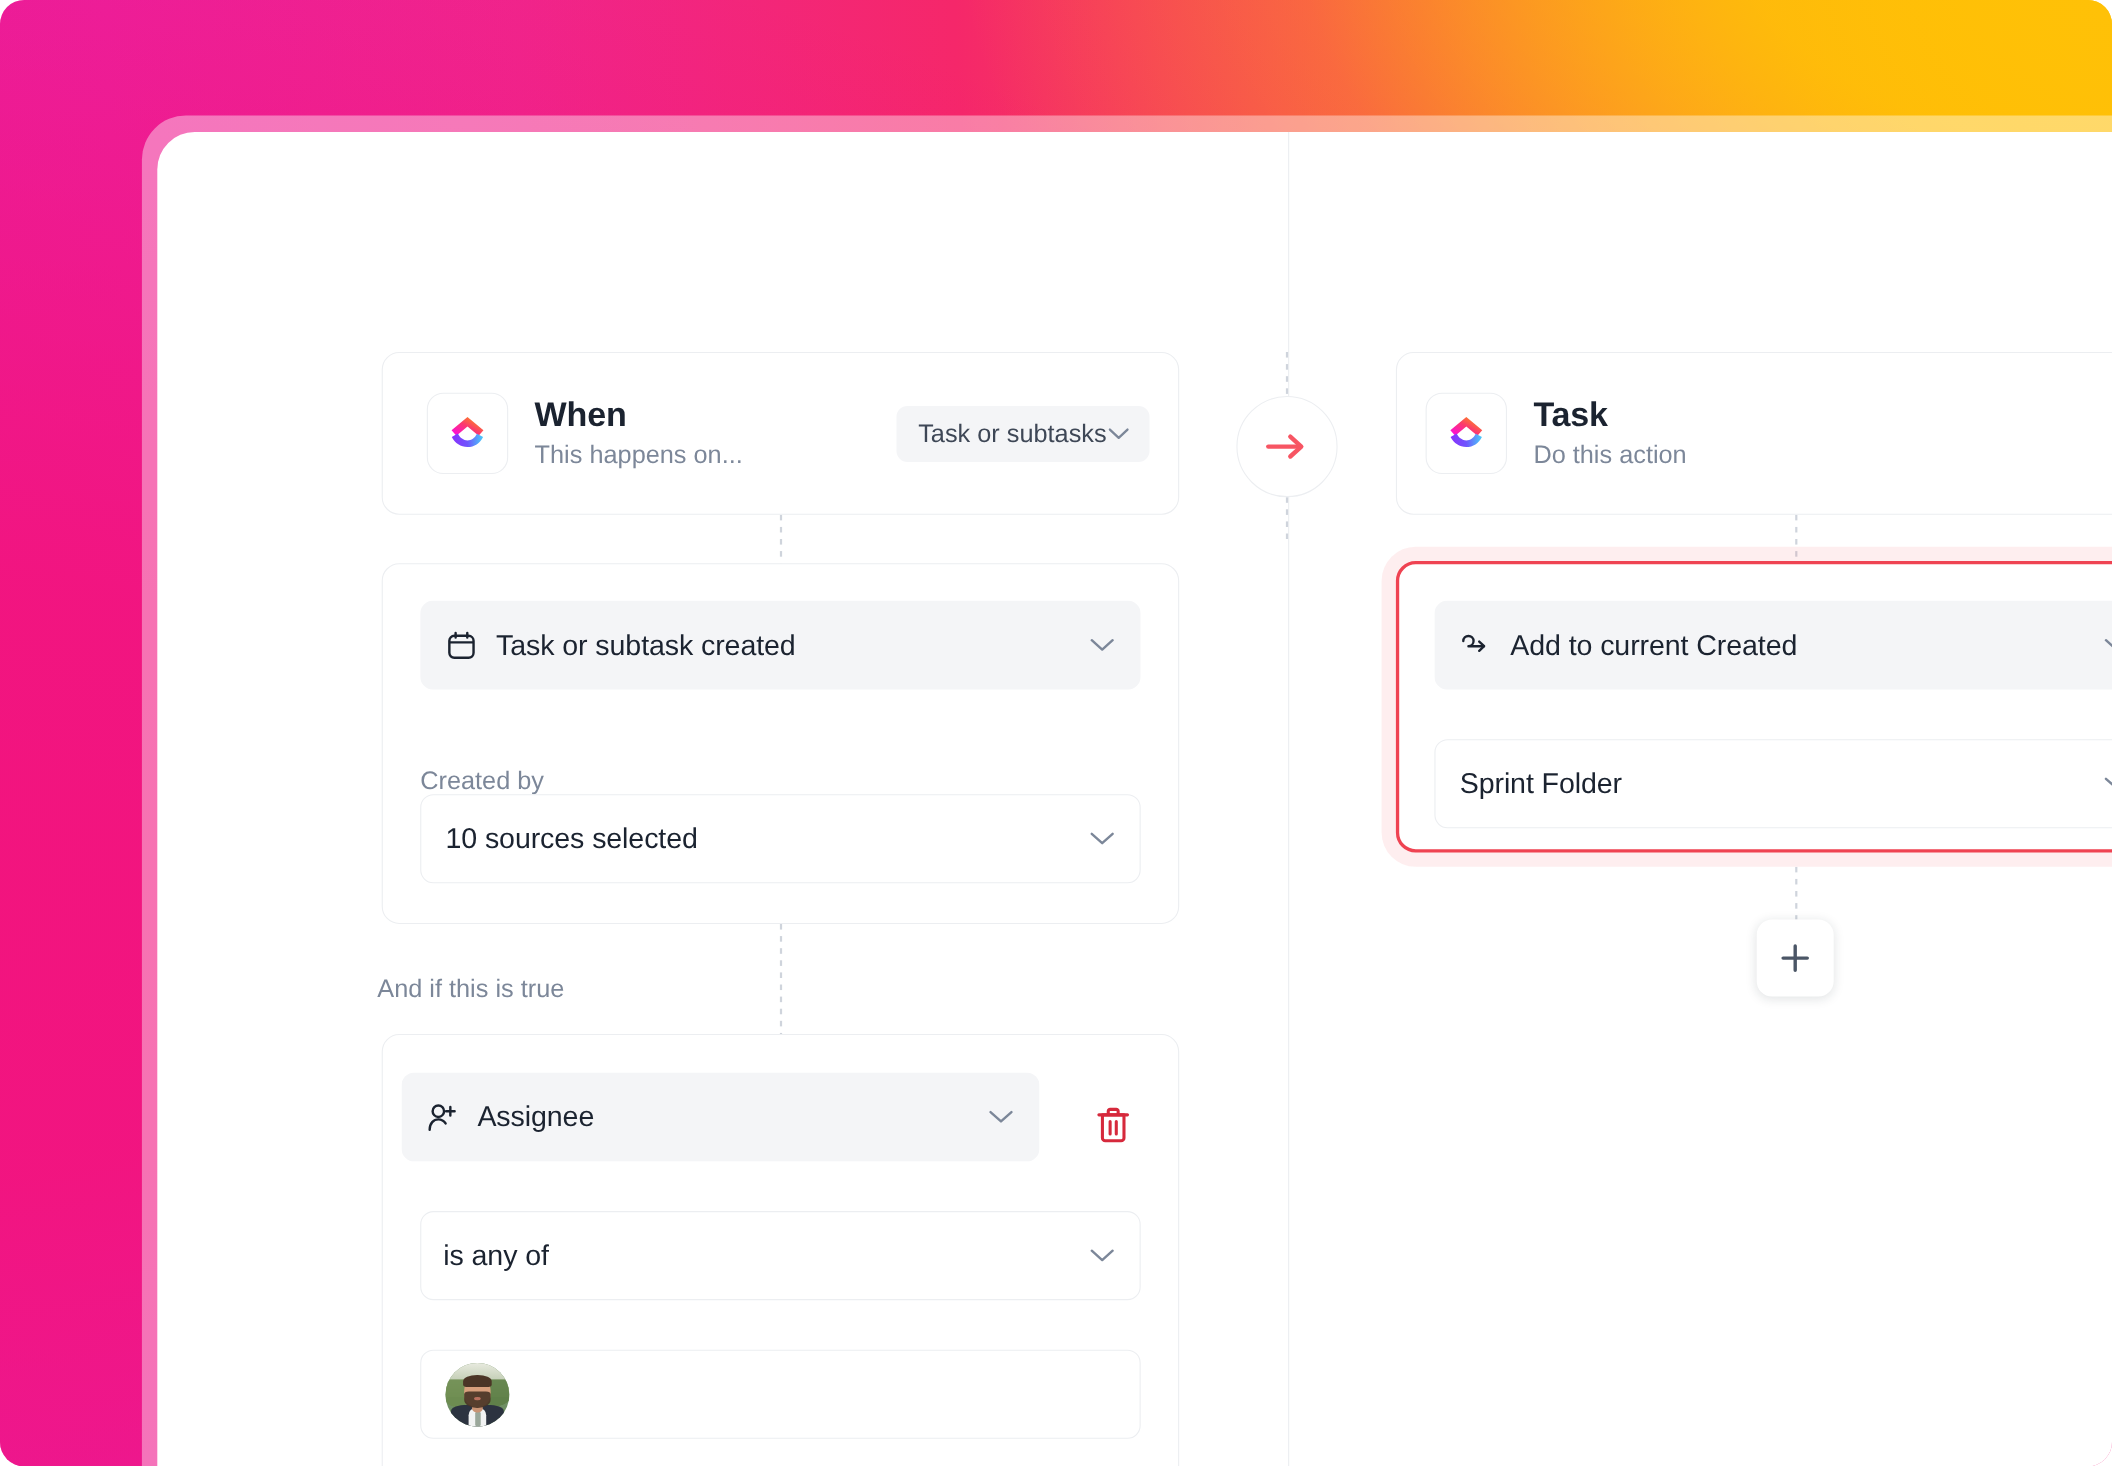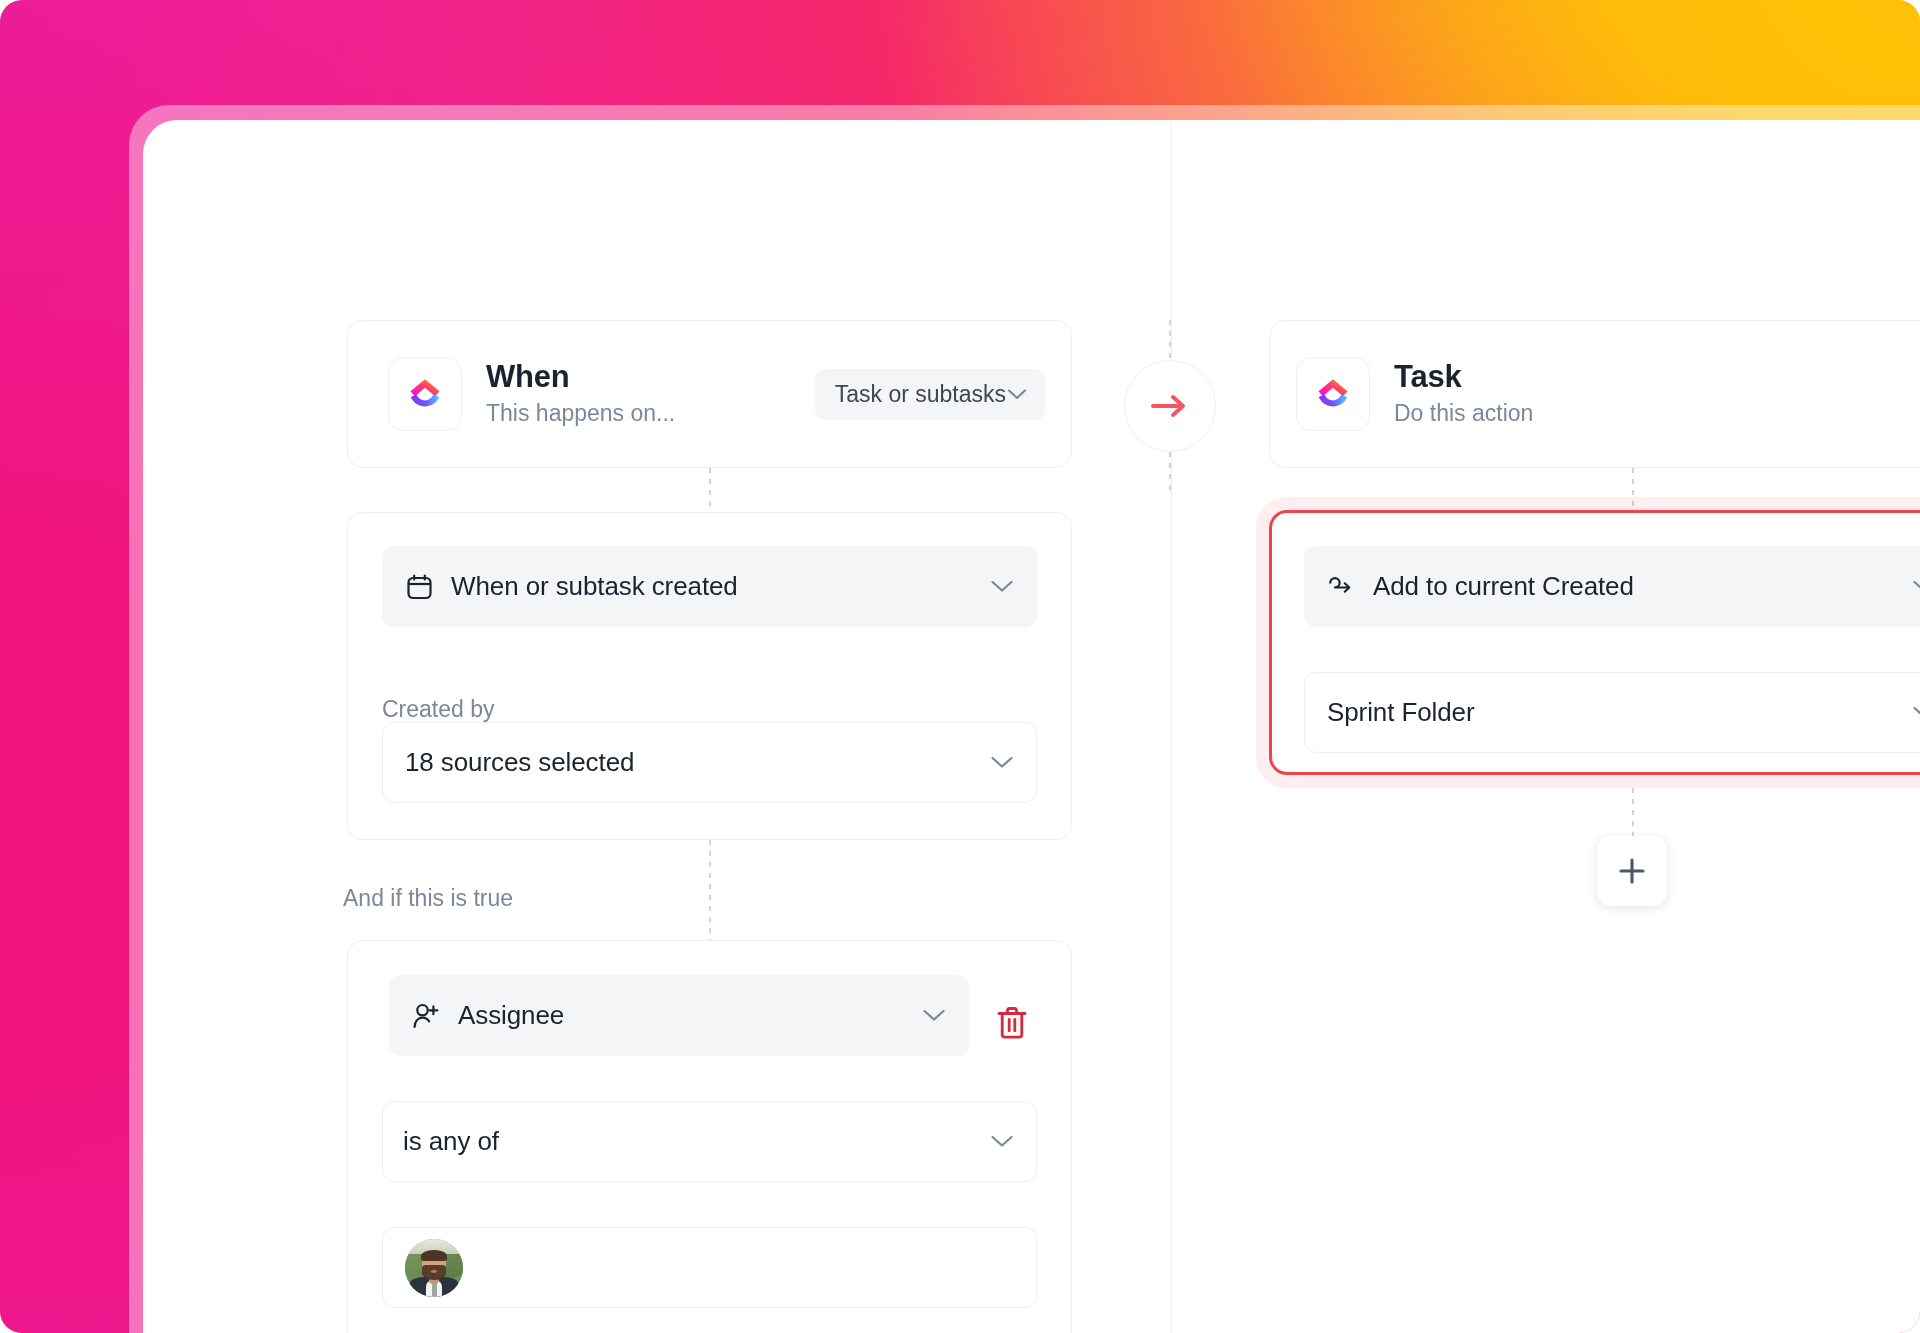--- a/index.html
+++ b/index.html
@@ -288,47 +288,47 @@
     </div>
 
     <div class="field-filled" style="left:239px; top:426px; width:655px; height:81px;">
       <span class="field-icon">
         <svg width="27" height="28" viewBox="0 0 27 28">
           <rect x="2.5" y="5" width="22" height="20" rx="4.5" fill="none" stroke="#1b2330" stroke-width="2.2"></rect>
           <path d="M8.2 2.5 V6.5 M18.8 2.5 V6.5" stroke="#1b2330" stroke-width="2.2" stroke-linecap="round"></path>
           <path d="M2.5 11 H24.5" stroke="#1b2330" stroke-width="2.2"></path>
         </svg>
       </span>
-      <span class="field-label">When or subtask created</span>
+      <span class="field-label">Task or subtask created</span>
       <span class="field-caret">
         <svg width="24" height="15" viewBox="0 0 24 15">
           <path d="M2.5 3 L12 11.5 L21.5 3" fill="none" stroke="#7c8799" stroke-width="2.2" stroke-linecap="round" stroke-linejoin="round"></path>
         </svg>
       </span>
     </div>
 
     <div class="section-label" style="left:239px; top:576px;">Created by</div>
 
     <div class="field-outline" style="left:239px; top:602px; width:655px; height:81px;">
-      <span class="field-label">18 sources selected</span>
+      <span class="field-label">10 sources selected</span>
       <span class="field-caret">
         <svg width="24" height="15" viewBox="0 0 24 15">
           <path d="M2.5 3 L12 11.5 L21.5 3" fill="none" stroke="#7c8799" stroke-width="2.2" stroke-linecap="round" stroke-linejoin="round"></path>
         </svg>
       </span>
     </div>
 
     <div class="dotted-connector" style="left:566px; top:720px; height:100px;"></div>
 
     <div class="section-label" style="left:200px; top:765px;">And if this is true</div>
 
     <div class="card" style="left:204px; top:820px; width:725px; height:415px;">
     </div>
 
-    <div class="field-filled" style="left:246px; top:855px; width:580px; height:81px;">
+    <div class="field-filled" style="left:222px; top:855px; width:580px; height:81px;">
       <span class="field-icon">
         <svg width="28" height="28" viewBox="0 0 28 28">
           <circle cx="10.5" cy="8.2" r="5.2" fill="none" stroke="#1b2330" stroke-width="2.2"></circle>
           <path d="M2.6 25 C2.6 19.2 6.2 15.6 10.5 15.6 C13.2 15.6 15.6 17.0 17.1 19.3" fill="none" stroke="#1b2330" stroke-width="2.2" stroke-linecap="round"></path>
           <path d="M21.4 4.4 V12.2 M17.5 8.3 H25.3" stroke="#1b2330" stroke-width="2.2" stroke-linecap="round"></path>
         </svg>
       </span>
       <span class="field-label">Assignee</span>
       <span class="field-caret">
         <svg width="24" height="15" viewBox="0 0 24 15">

